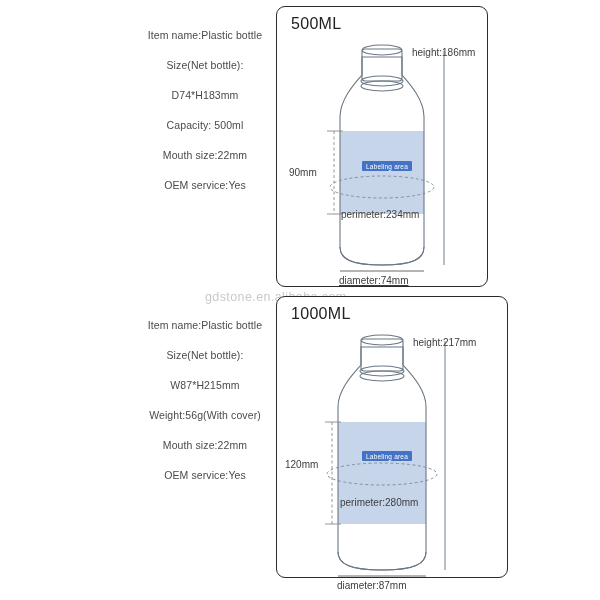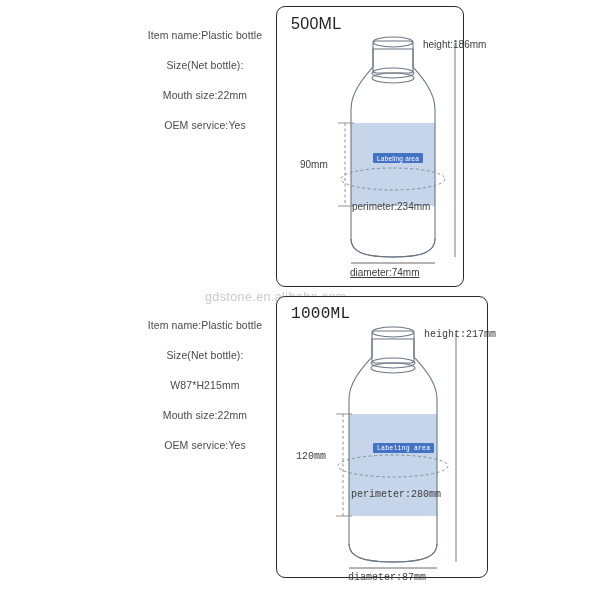--- a/index.html
+++ b/index.html
@@ -31,33 +31,33 @@
   #spec-1000{top:310px;}
 
   
   .panel{
     position:absolute;
     border:1.4px solid #2b2b2b;
     border-radius:9px;
     background:#ffffff;
     box-sizing:border-box;
   }
-  #panel-500 {left:276px;top:6px;  width:188px;height:281px;}
-  #panel-1000{left:276px;top:296px;width:212px;height:282px;font-family:Liberation Mono, monospace;}
+  #panel-500 {left:276px;top:6px;  width:212px;height:281px;}
+  #panel-1000{left:276px;top:296px;width:232px;height:282px;}
 
   .panel-title{
     position:absolute;
     left:14px;top:8px;
     font-size:16px;
     color:#222;
     letter-spacing:.3px;
   }
 
   
-  .bottle-wrap{position:absolute;left:0;top:4px;width:100%;height:100%;margin-left:11px;}
+  .bottle-wrap{position:absolute;left:0;top:12px;width:100%;height:100%;}
   .bottle-svg{position:absolute;left:0;top:0;}
 
   .dim-text{
     position:absolute;
     font-size:10px;
     color:#3d3d3d;
     white-space:nowrap;
   }
   .dim-text.small{font-size:10px;}
 
@@ -83,20 +83,22 @@
   }
 </style>
 </head>
 <body>
 
 <div class="sheet">
 
   <div class="spec-list" id="spec-500">
     <div class="spec-line">Item name:Plastic bottle</div>
     <div class="spec-line">Size(Net bottle):</div>
+    <div class="spec-line">D74*H183mm</div>
+    <div class="spec-line">Capacity: 500ml</div>
     <div class="spec-line">Mouth size:22mm</div>
     <div class="spec-line">OEM service:Yes</div>
   </div>
 
   <div class="panel" id="panel-500">
     <div class="panel-title">500ML</div>
 
     <div class="bottle-wrap">
       <svg class="bottle-svg" width="212" height="281" viewBox="0 0 212 281">
 
@@ -141,20 +143,21 @@
       <div class="dim-text" style="left:62px;top:256px;text-decoration:underline;">diameter:74mm</div>
     </div>
   </div>
 
   <div class="watermark">gdstone.en.alibaba.com</div>
 
   <div class="spec-list" id="spec-1000">
     <div class="spec-line">Item name:Plastic bottle</div>
     <div class="spec-line">Size(Net bottle):</div>
     <div class="spec-line">W87*H215mm</div>
+    <div class="spec-line">Weight:56g(With cover)</div>
     <div class="spec-line">Mouth size:22mm</div>
     <div class="spec-line">OEM service:Yes</div>
   </div>
 
   <div class="panel" id="panel-1000">
     <div class="panel-title">1000ML</div>
 
     <div class="bottle-wrap">
       <svg class="bottle-svg" width="212" height="282" viewBox="0 0 212 282">
         <path d="M61,113 L61,215 L149,215 L149,113 Z" fill="#c3d3e8" opacity="0.95"></path>

